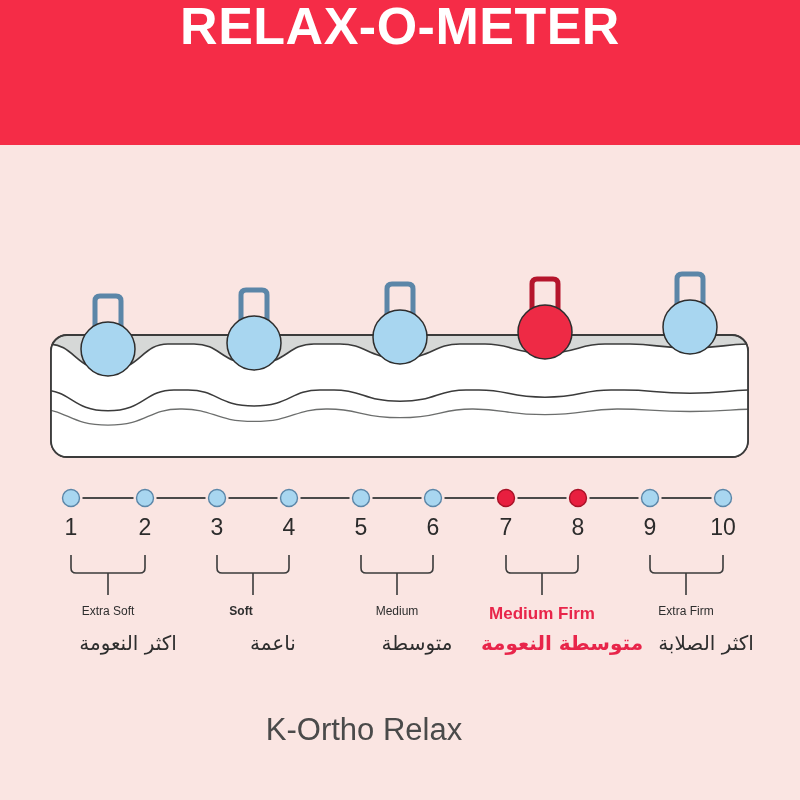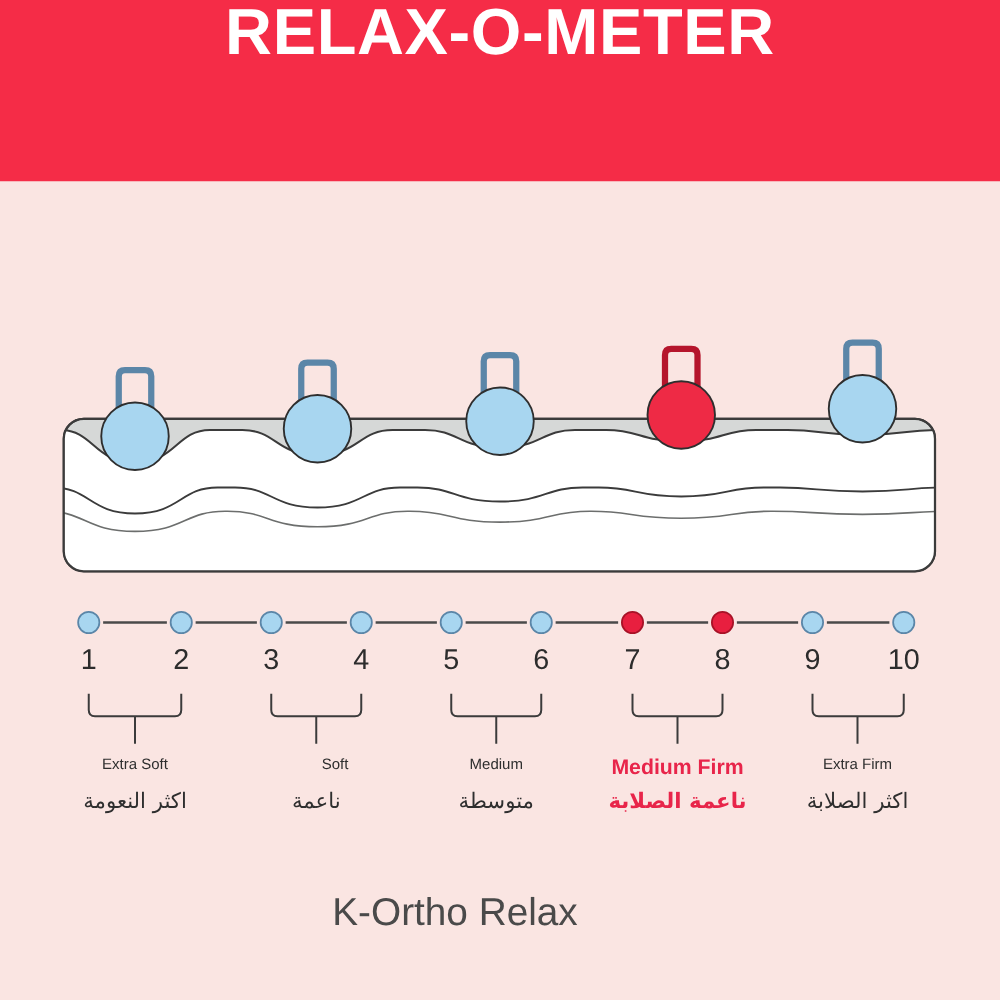--- a/index.html
+++ b/index.html
@@ -83,28 +83,29 @@
     white-space: nowrap;
     font-family: "Liberation Sans", sans-serif;
   }
   .group-label-en.highlight {
     color: #e8254a;
     font-weight: bold;
     font-size: 17px;
   }
   .group-label-ar {
     position: absolute;
-    font-size: 17px;
+    font-size: 20px;
     color: #2e2e2e;
     text-align: center;
     transform: translateX(-50%);
     top: 148px;
     white-space: nowrap;
     direction: rtl;
     font-family: "DejaVu Sans", sans-serif;
+    margin-left: 20px;
   }
   .group-label-ar.highlight {
     color: #e8254a;
     font-weight: bold;
   }
 
   
   #product-name {
     position: absolute;
     left: 0;
@@ -230,24 +231,24 @@
       <div class="scale-number" style="left: 217px;">3</div>
       <div class="scale-number" style="left: 289px;">4</div>
       <div class="scale-number" style="left: 361px;">5</div>
       <div class="scale-number" style="left: 433px;">6</div>
       <div class="scale-number" style="left: 506px;">7</div>
       <div class="scale-number" style="left: 578px;">8</div>
       <div class="scale-number" style="left: 650px;">9</div>
       <div class="scale-number" style="left: 723px;">10</div>
       <div class="group-label-en" style="left: 108px;">Extra Soft</div>
       <div class="group-label-ar" style="left: 108px;">اكثر النعومة</div>
-      <div class="group-label-en" style="left: 268px;">Soft</div>
+      <div class="group-label-en" style="left: 241px; font-weight: bold;">Soft</div>
       <div class="group-label-ar" style="left: 253px;">ناعمة</div>
       <div class="group-label-en" style="left: 397px;">Medium</div>
       <div class="group-label-ar" style="left: 397px; text-align: right;">متوسطة</div>
       <div class="group-label-en highlight" style="left: 542px;">Medium Firm</div>
-      <div class="group-label-ar highlight" style="left: 542px;">ناعمة الصلابة</div>
+      <div class="group-label-ar highlight" style="left: 542px;">متوسطة النعومة</div>
       <div class="group-label-en" style="left: 686px;">Extra Firm</div>
       <div class="group-label-ar" style="left: 686px; text-align: right;">اكثر الصلابة</div>
     </div>
 </div>
 
 <div id="product-name">K-Ortho Relax</div>
 
 </body></html>

